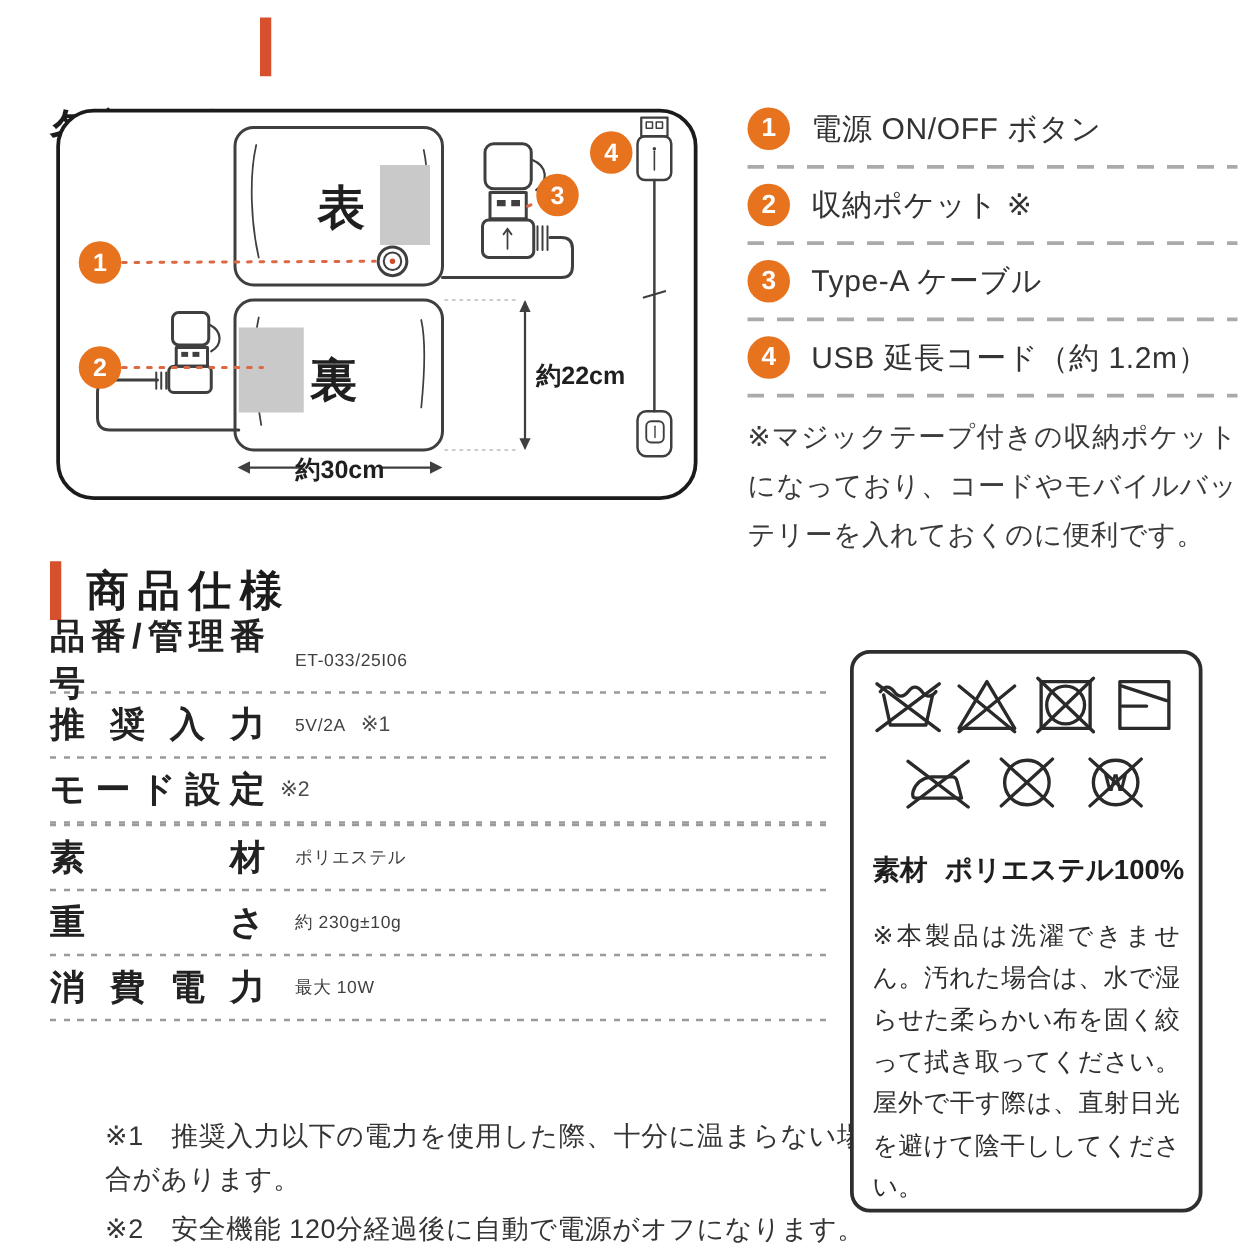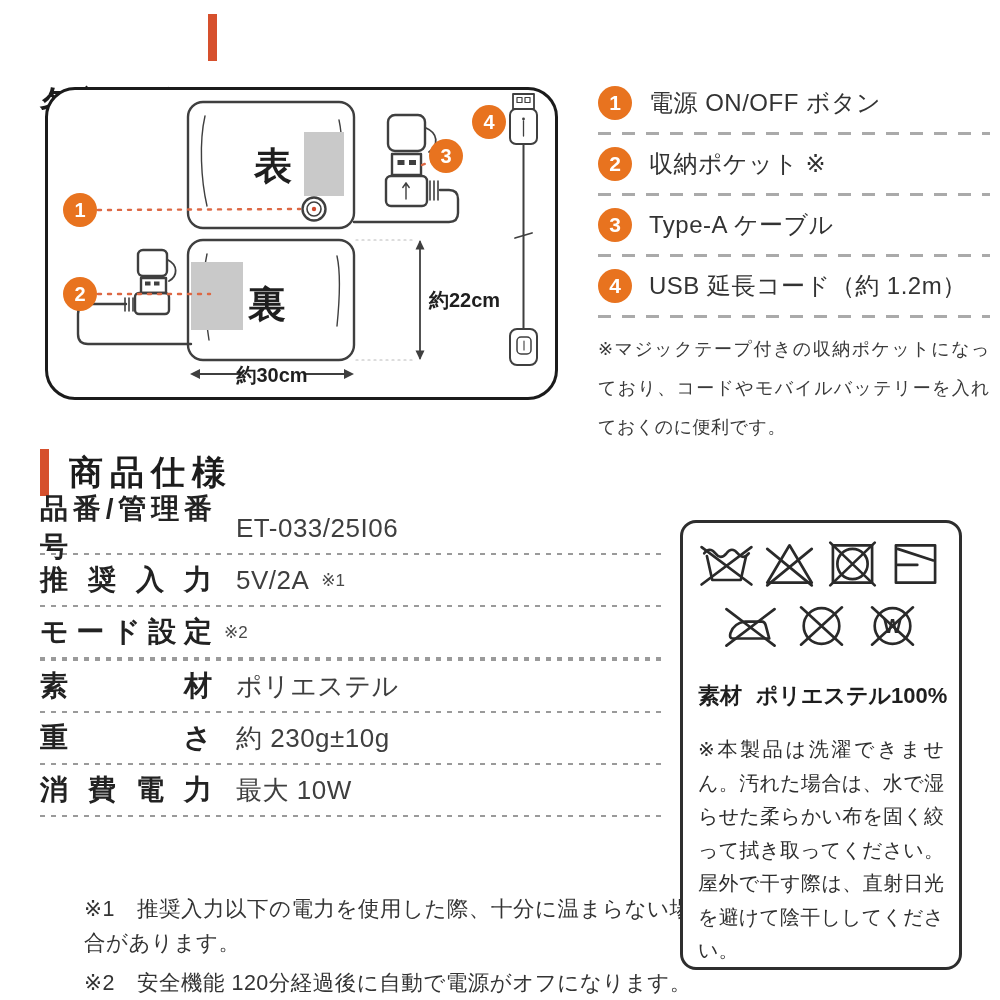--- a/index.html
+++ b/index.html
@@ -14,27 +14,27 @@
                border:3px solid #1b1b1b;border-radius:30px;box-sizing:border-box;background:#fff;}
   .diagram-box svg{position:absolute;left:0;top:0;}
   
   .plist{position:absolute;left:598px;top:86px;width:392px;}
   .plist-item{display:flex;align-items:center;gap:17px;height:34px;}
   .badge{width:34px;height:34px;border-radius:50%;background:#e8731f;color:#fff;
          font-size:21px;font-weight:700;display:flex;align-items:center;justify-content:center;flex:0 0 34px;}
   .plist-label{font-size:24px;color:#333;letter-spacing:0.5px;white-space:nowrap;}
   .plist-sep{height:3px;margin:12px 0;
       background-image:repeating-linear-gradient(90deg,#aaa 0 13px,transparent 13px 24px);}
-  .plist-note{margin-top:10px;font-size:18px;line-height:39px;color:#3a3a3a;letter-spacing:0.5px;text-align:justify;}
+  .plist-note{margin-top:10px;font-size:22px;line-height:39px;color:#3a3a3a;letter-spacing:0.5px;text-align:justify;}
   
   .specs{position:absolute;left:40px;top:503px;width:625px;}
   .spec-row{display:flex;align-items:center;height:50px;}
   .spec-label{width:172px;font-size:28px;font-weight:800;color:#222;
               text-align:justify;text-align-last:justify;}
-  .spec-value{margin-left:24px;font-size:26px;color:#3f3f3f;letter-spacing:0.5px;white-space:nowrap;}
+  .spec-value{margin-left:24px;font-size:14px;color:#3f3f3f;letter-spacing:0.5px;white-space:nowrap;}
   .spec-note{margin-left:12px;font-size:17px;color:#4a4a4a;}
   .spec-sep{height:2px;
       background-image:repeating-linear-gradient(90deg,#9a9a9a 0 5px,transparent 5px 11px);}
   .footnotes{position:absolute;left:40px;top:892px;width:625px;font-size:21.5px;
              color:#343434;line-height:34px;letter-spacing:0.5px;margin-left:44px;}
   .footnotes .fn{margin-bottom:6px;}
   
   .care-box{position:absolute;left:680px;top:520px;width:282px;height:450px;box-sizing:border-box;
             border:3px solid #2e2e2e;border-radius:16px;background:#fff;padding:16px 15px;}
   .care-symbols-row{display:flex;justify-content:center;gap:6px;}

